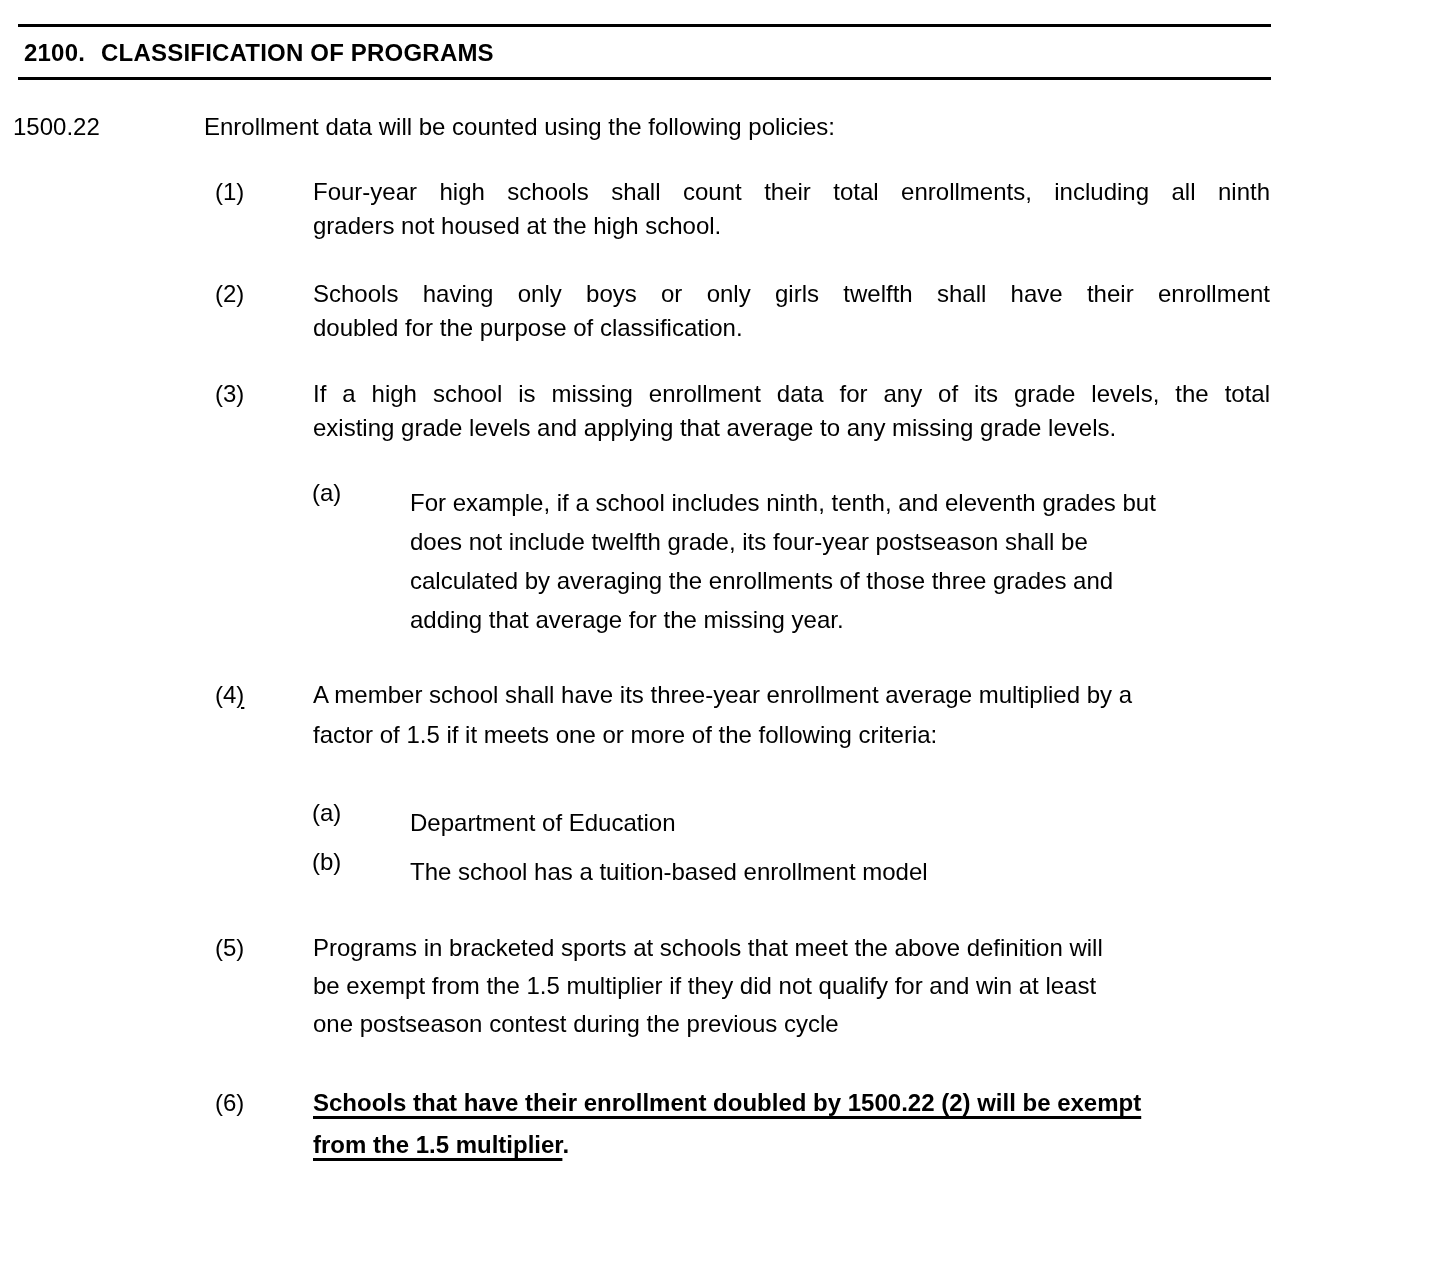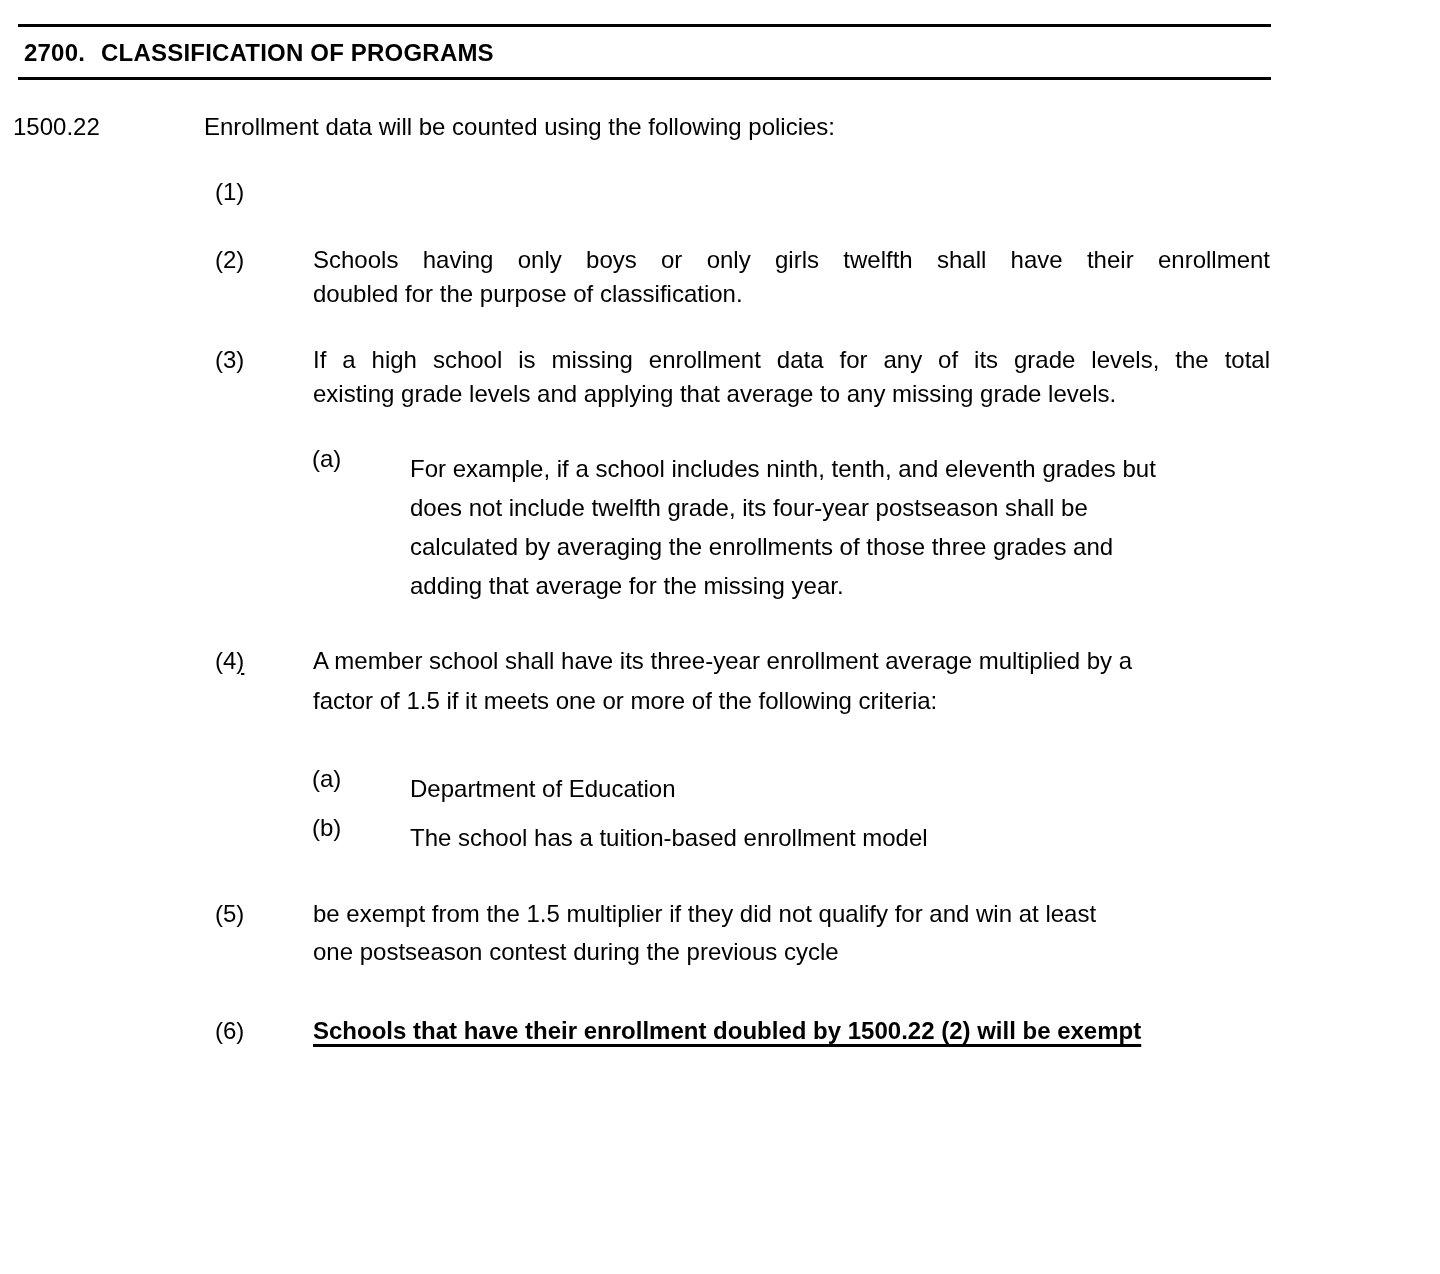--- a/index.html
+++ b/index.html
@@ -77,32 +77,36 @@
   }
 </style>
 </head>
 <body>
 
 <div class="page">
 
   <div class="rule rule-top"></div>
 
   <div class="heading">
-    <span class="heading-num">2700.</span><span>CLASSIFICATION OF PROGRAMS</span>
+    <span class="heading-num">2100.</span><span>CLASSIFICATION OF PROGRAMS</span>
   </div>
 
   <div class="rule rule-under"></div>
 
   <div class="intro-row">
     <div class="sec-num">1500.22</div>
     <div class="sec-intro">Enrollment data will be counted using the following policies:</div>
   </div>
 
   <div class="row lvl1 it1">
     <div class="label">(1)</div>
+    <div class="body">
+      <div class="line jline">Four-year high schools shall count their total enrollments, including all ninth</div>
+      <div class="line">graders not housed at the high school.</div>
+    </div>
   </div>
 
   <div class="row lvl1 it2">
     <div class="label">(2)</div>
     <div class="body">
       <div class="line jline">Schools having only boys or only girls twelfth shall have their enrollment</div>
       <div class="line">doubled for the purpose of classification.</div>
     </div>
   </div>
 
@@ -142,25 +146,27 @@
   <div class="row lvl2 it4b">
     <div class="label">(b)</div>
     <div class="body">
       <div class="line">The school has a tuition-based enrollment model</div>
     </div>
   </div>
 
   <div class="row lvl1 it5">
     <div class="label">(5)</div>
     <div class="body">
+      <div class="line">Programs in bracketed sports at schools that meet the above definition will</div>
       <div class="line">be exempt from the 1.5 multiplier if they did not qualify for and win at least</div>
       <div class="line">one postseason contest during the previous cycle</div>
     </div>
   </div>
 
   <div class="row lvl1 it6">
     <div class="label">(6)</div>
     <div class="body bold">
       <div class="line u3">Schools that have their enrollment doubled by 1500.22 (2) will be exempt</div>
+      <div class="line"><span class="u3">from the 1.5 multiplier</span><span>.</span></div>
     </div>
   </div>
 
 </div>
 
 </body></html>

